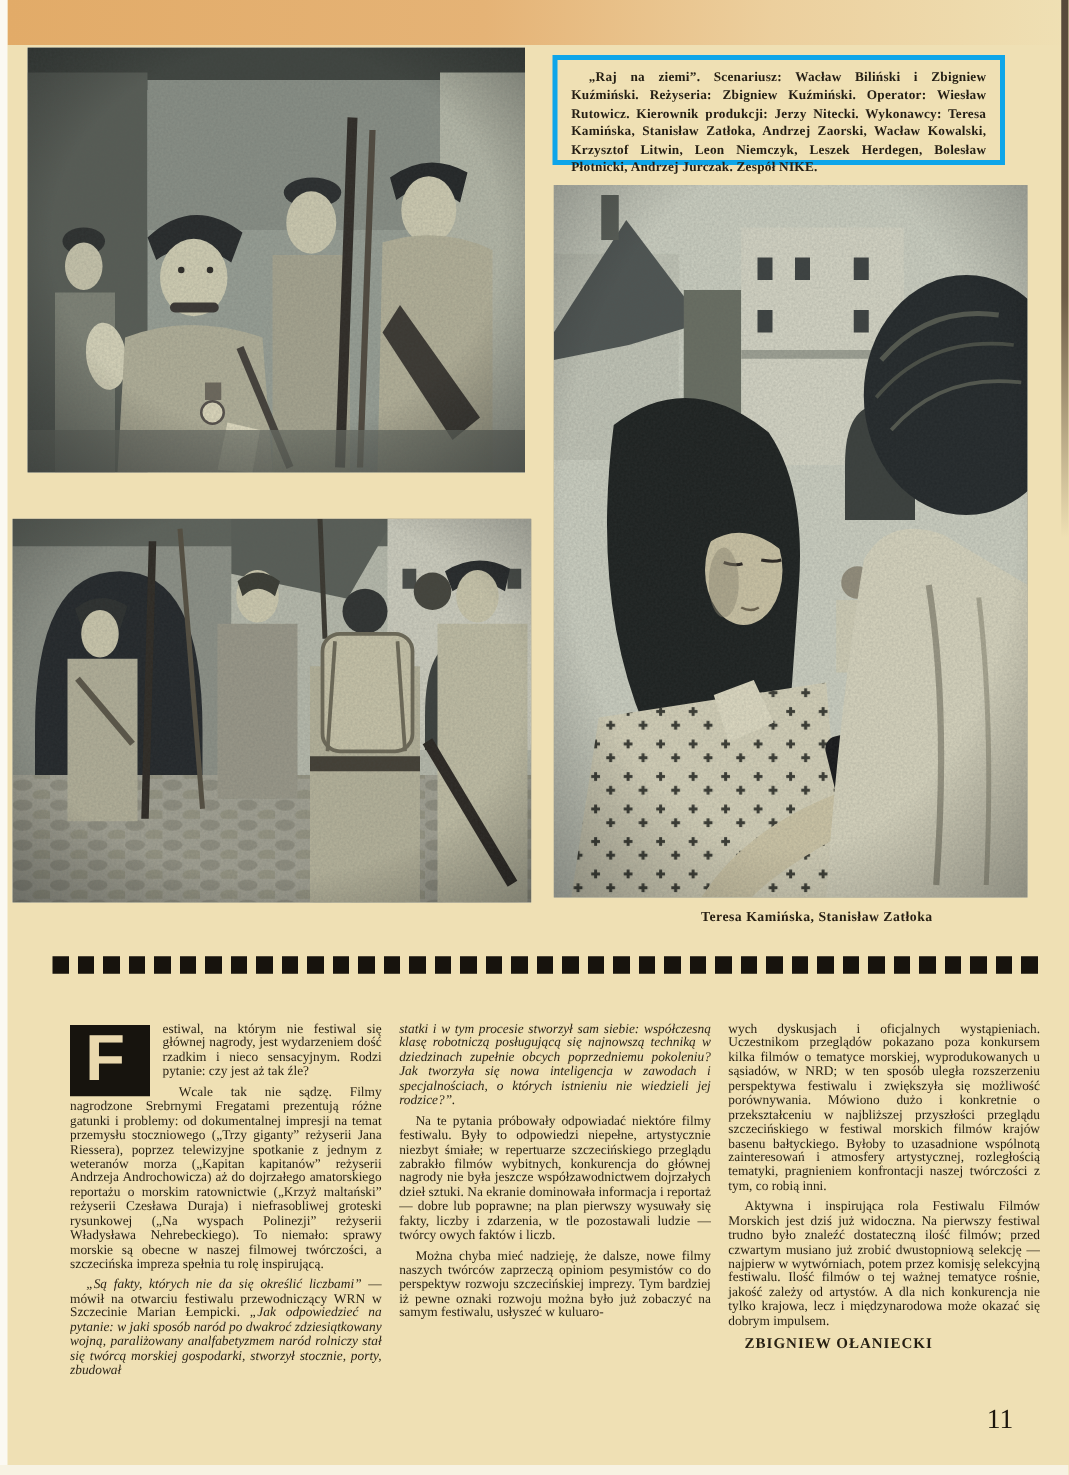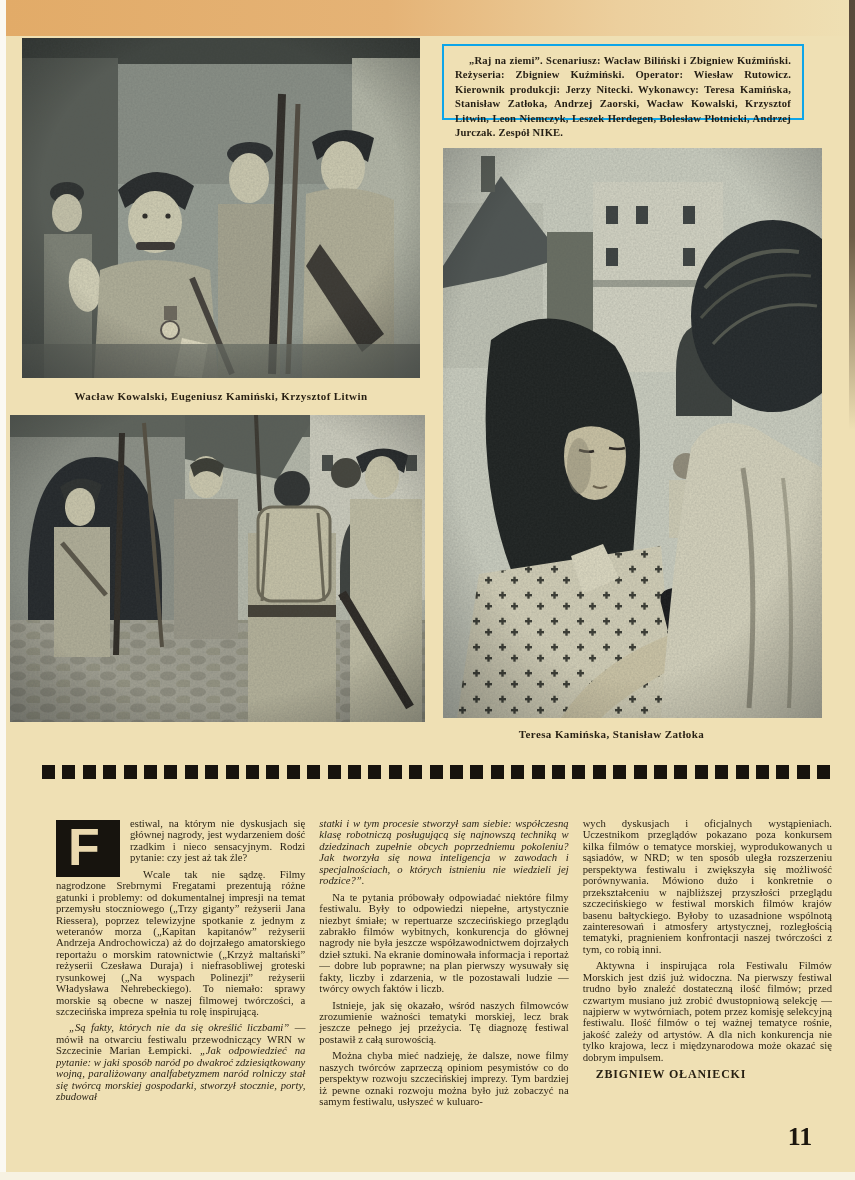--- a/index.html
+++ b/index.html
@@ -11,49 +11,49 @@
     background:linear-gradient(90deg,#e2ab68 0%,#e5b376 45%,#eccf9d 72%,#efe0b4 100%);}
   .edge-right{position:absolute;right:0;top:0;width:6px;height:430px;
     background:linear-gradient(180deg,#57493a 0%,#6e5d47 55%,rgba(110,93,71,0) 100%);}
 
   .photo{position:absolute;overflow:hidden;background:#8b9089;}
   .photo svg{display:block;}
   .photo-topleft{left:22px;top:38px;width:398px;height:340px;}
   .photo-right{left:443px;top:148px;width:379px;height:570px;}
   .photo-bottomleft{left:10px;top:415px;width:415px;height:307px;}
 
-  .credits-box{position:absolute;left:442px;top:44px;width:362px;height:76px;
-    border:2px solid #0ea5e9;box-sizing:border-box;padding:8px 11px 18px 11px;
+  .credits-box{position:absolute;left:442px;top:44px;width:362px;height:88px;
+    border:4px solid #0ea5e9;box-sizing:border-box;padding:8px 11px 18px 11px;
     font-weight:bold;font-size:10.6px;line-height:1.36;text-align:justify;
     color:#241e14;letter-spacing:0.2px;}
   .credits-box .ind{display:inline-block;width:14px;}
 
   .caption{position:absolute;font-weight:bold;font-size:11px;color:#271f13;
     text-align:center;letter-spacing:0.4px;}
   .cap1{left:22px;top:390px;width:398px;}
   .cap2{left:10px;top:728px;width:415px;}
-  .cap3{left:422px;top:728px;width:379px;}
+  .cap3{left:464px;top:728px;width:379px;}
 
   .divider{position:absolute;left:42px;top:765px;width:792px;height:14px;
     background:repeating-linear-gradient(90deg,#17130d 0px,#17130d 13px,rgba(0,0,0,0) 13px,rgba(0,0,0,0) 20.4px);}
 
   .article{position:absolute;left:56px;top:818px;width:776px;height:344px;
     display:flex;gap:14px;color:#261f12;font-size:10.7px;line-height:1.07;
     text-align:justify;overflow:hidden;}
   .col{flex:1;min-width:0;}
   .col p{margin:0 0 5px 0;text-indent:13px;}
   .col p.noindent{text-indent:0;}
   .ital{font-style:italic;}
   .dropcap{float:left;width:72px;height:57px;background:#17140e;color:#ead9ae;
     font-family:"Liberation Sans",sans-serif;font-weight:bold;font-size:52px;
     line-height:55px;text-align:center;margin:2px 10px 2px -8px;}
   .byline{text-align:left;font-weight:bold;font-size:12px;letter-spacing:0.8px;
     margin-top:9px;text-indent:0;}
   .page-number{position:absolute;left:778px;top:1122px;width:44px;text-align:center;
-    font-weight:bold;font-size:26px;color:#1c160d;}
+    font-weight:normal;font-size:22px;color:#1c160d;}
 </style>
 </head>
 <body>
 
 <div class="page">
 
   <div class="band-top"></div>
   <div class="edge-left"></div>
   <div class="edge-bottom"></div>
   <div class="edge-right"></div>
@@ -171,21 +171,20 @@
       <path d="M258,170 Q300,120 368,128" stroke="#4a4e45" stroke-width="3" fill="none"></path>
       <path d="M270,196 Q310,150 374,158" stroke="#55594f" stroke-width="3" fill="none"></path>
       <path d="M248,300 Q268,264 312,280 L379,320 L379,570 L218,570 Q228,420 248,300 Z" fill="#d8d5bf"></path>
       <path d="M300,320 Q316,420 306,560" stroke="#9a9784" stroke-width="5" fill="none"></path>
       <path d="M340,330 Q352,430 346,560" stroke="#aaa792" stroke-width="4" fill="none"></path>
       <rect width="379" height="570" fill="url(#v2)"></rect>
       <rect width="379" height="570" filter="url(#g2)" opacity="0.5"></rect>
     </svg>
   </figure>
 
-  <div class="caption cap1">Wacław Kowalski, Eugeniusz Kamiński, Krzysztof Litwin</div>
 
   <figure class="photo photo-bottomleft" style="margin:0">
     <svg width="415" height="307" viewBox="0 0 415 307" xmlns="http://www.w3.org/2000/svg">
       <defs>
         <filter id="g3">
             <feTurbulence type="fractalNoise" baseFrequency="0.55" numOctaves="2" stitchTiles="stitch"></feTurbulence>
           <feColorMatrix type="matrix" values="0 0 0 0 0.08  0 0 0 0 0.09  0 0 0 0 0.09  0 0 0 0.45 0"></feColorMatrix>
           </filter>
         <pattern id="cobble" patternUnits="userSpaceOnUse" width="30" height="16">
           <ellipse cx="8" cy="5" rx="8" ry="4.5" fill="#8b8a7c"></ellipse>
@@ -242,28 +241,27 @@
       <rect width="415" height="307" filter="url(#g3)" opacity="0.5"></rect>
     </svg>
   </figure>
 
   <div class="caption cap3">Teresa Kamińska, Stanisław Zatłoka</div>
 
   <div class="divider"></div>
 
   <div class="article">
     <div class="col">
-      <p class="noindent"><span class="dropcap">F</span><span>estiwal, na którym nie dyskusjach się głównej nagrody, jest wydarzeniem dość rzadkim i nieco sensacyjnym. Rodzi pytanie: czy jest aż tak źle?</span></p>
+      <p class="noindent"><span class="dropcap">F</span><span>estiwal, na którym nie festiwal się głównej nagrody, jest wydarzeniem dość rzadkim i nieco sensacyjnym. Rodzi pytanie: czy jest aż tak źle?</span></p>
       <p>Wcale tak nie sądzę. Filmy nagrodzone Srebrnymi Fregatami prezentują różne gatunki i problemy: od dokumentalnej impresji na temat przemysłu stoczniowego („Trzy giganty” reżyserii Jana Riessera), poprzez telewizyjne spotkanie z jednym z weteranów morza („Kapitan kapitanów” reżyserii Andrzeja Androchowicza) aż do dojrzałego amatorskiego reportażu o morskim ratownictwie („Krzyż maltański” reżyserii Czesława Duraja) i niefrasobliwej groteski rysunkowej („Na wyspach Polinezji” reżyserii Władysława Nehrebeckiego). To niemało: sprawy morskie są obecne w naszej filmowej twórczości, a szczecińska impreza spełnia tu rolę inspirującą.</p>
       <p><span class="ital">„Są fakty, których nie da się określić liczbami”</span><span> — mówił na otwarciu festiwalu przewodniczący WRN w Szczecinie Marian Łempicki. </span><span class="ital">„Jak odpowiedzieć na pytanie: w jaki sposób naród po dwakroć zdziesiątkowany wojną, paraliżowany analfabetyzmem naród rolniczy stał się twórcą morskiej gospodarki, stworzył stocznie, porty, zbudował</span></p>
     </div>
     <div class="col">
       <p class="noindent ital">statki i w tym procesie stworzył sam siebie: współczesną klasę robotniczą posługującą się najnowszą techniką w dziedzinach zupełnie obcych poprzedniemu pokoleniu? Jak tworzyła się nowa inteligencja w zawodach i specjalnościach, o których istnieniu nie wiedzieli jej rodzice?”.</p>
       <p>Na te pytania próbowały odpowiadać niektóre filmy festiwalu. Były to odpowiedzi niepełne, artystycznie niezbyt śmiałe; w repertuarze szczecińskiego przeglądu zabrakło filmów wybitnych, konkurencja do głównej nagrody nie była jeszcze współzawodnictwem dojrzałych dzieł sztuki. Na ekranie dominowała informacja i reportaż — dobre lub poprawne; na plan pierwszy wysuwały się fakty, liczby i zdarzenia, w tle pozostawali ludzie — twórcy owych faktów i liczb.</p>
-      <p>Istnieje, jak się okazało, wśród naszych filmowców zrozumienie ważności tematyki morskiej, lecz brak jeszcze pełnego jej przeżycia. Tę diagnozę festiwal postawił z całą surowością.</p>
       <p>Można chyba mieć nadzieję, że dalsze, nowe filmy naszych twórców zaprzeczą opiniom pesymistów co do perspektyw rozwoju szczecińskiej imprezy. Tym bardziej iż pewne oznaki rozwoju można było już zobaczyć na samym festiwalu, usłyszeć w kuluaro-</p>
     </div>
     <div class="col">
       <p class="noindent">wych dyskusjach i oficjalnych wystąpieniach. Uczestnikom przeglądów pokazano poza konkursem kilka filmów o tematyce morskiej, wyprodukowanych u sąsiadów, w NRD; w ten sposób uległa rozszerzeniu perspektywa festiwalu i zwiększyła się możliwość porównywania. Mówiono dużo i konkretnie o przekształceniu w najbliższej przyszłości przeglądu szczecińskiego w festiwal morskich filmów krajów basenu bałtyckiego. Byłoby to uzasadnione wspólnotą zainteresowań i atmosfery artystycznej, rozległością tematyki, pragnieniem konfrontacji naszej twórczości z tym, co robią inni.</p>
       <p>Aktywna i inspirująca rola Festiwalu Filmów Morskich jest dziś już widoczna. Na pierwszy festiwal trudno było znaleźć dostateczną ilość filmów; przed czwartym musiano już zrobić dwustopniową selekcję — najpierw w wytwórniach, potem przez komisję selekcyjną festiwalu. Ilość filmów o tej ważnej tematyce rośnie, jakość zależy od artystów. A dla nich konkurencja nie tylko krajowa, lecz i międzynarodowa może okazać się dobrym impulsem.</p>
       <p class="byline">ZBIGNIEW OŁANIECKI</p>
     </div>
   </div>
 
   <div class="page-number">11</div>

